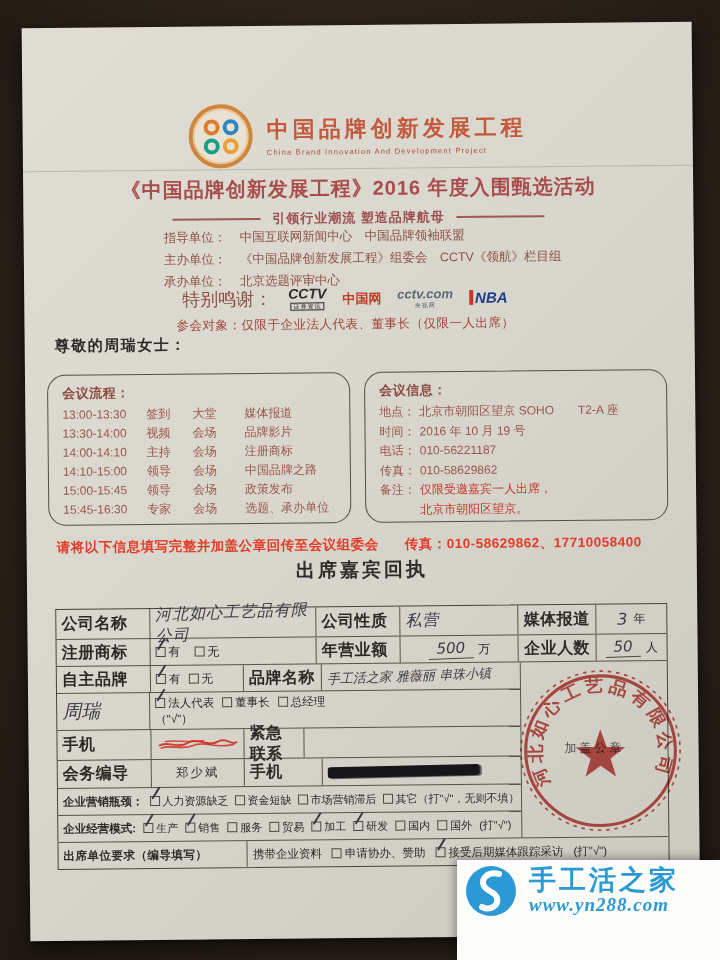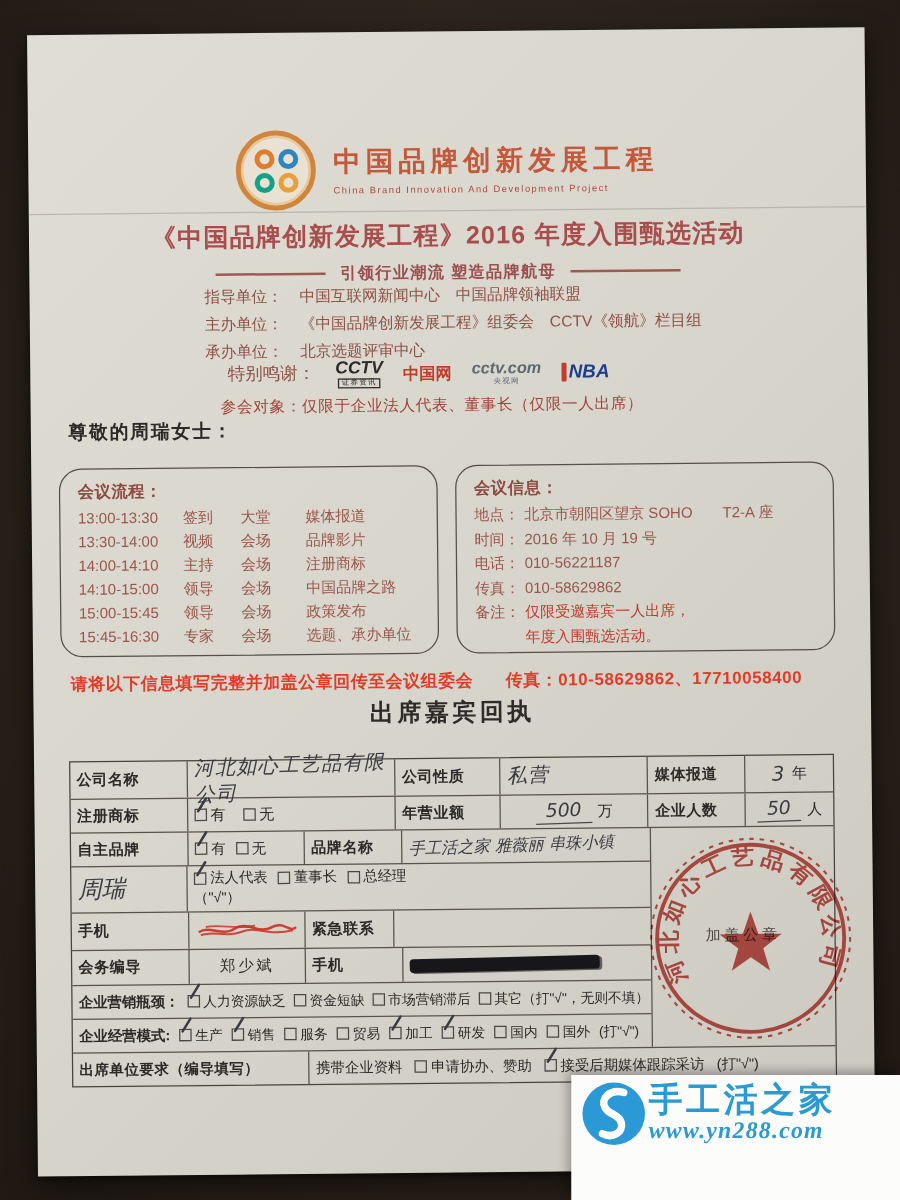--- a/index.html
+++ b/index.html
@@ -21,21 +21,21 @@
   .logo-sub{font-size:7.5px;color:#ad4a36;letter-spacing:1.2px;margin-top:3px;}
   .header-rule{position:absolute;top:143px;left:0;width:100%;height:1px;background:#a8a49a;opacity:.65;}
   .main-title{position:absolute;top:150px;left:0;width:100%;text-align:center;font-size:20px;font-weight:bold;color:#a84c4c;letter-spacing:1px;}
   .slogan-row{position:absolute;top:184px;left:0;width:100%;display:flex;justify-content:center;align-items:center;gap:12px;}
   .slogan-line{width:88px;height:2px;background:#9c5a50;}
   .slogan-text{font-size:13px;font-weight:bold;color:#9c4f4f;letter-spacing:1px;}
   .organizers{position:absolute;top:200px;left:140px;font-size:12.5px;color:#8e5044;line-height:22px;}
   .org-line{display:flex;}
   .org-label{width:76px;}
   .thanks-row{position:absolute;top:258px;left:158px;display:flex;align-items:center;gap:16px;height:30px;}
-  .thanks-label{font-size:14px;color:#8e5044;}
+  .thanks-label{font-size:18px;color:#8e5044;}
   .sponsor{display:flex;flex-direction:column;align-items:center;line-height:1;}
   .sp-main{font-weight:bold;font-style:italic;}
   .sp-sub{font-size:6px;margin-top:2px;letter-spacing:1px;}
   .nba-wrap{display:flex;align-items:center;gap:2px;}
   .nba-bar{width:4px;height:15px;background:#c13b2a;border-radius:1px;}
   .attendee-row{position:absolute;top:291px;left:152px;font-size:12.5px;color:#a04438;letter-spacing:.5px;}
   .salutation{position:absolute;top:309px;left:30px;font-size:15px;font-weight:bold;color:#2c2a28;letter-spacing:1.5px;}
 
   
   .rbox{position:absolute;border:1.5px solid #544f47;border-radius:18px;box-sizing:border-box;padding:9px 14px;}
@@ -50,21 +50,21 @@
 
   .fax-line{position:absolute;top:511px;left:30px;font-size:13.5px;font-weight:bold;color:#e23b28;letter-spacing:.5px;white-space:nowrap;}
   .fax-line .gap{margin-left:26px;}
   .form-title{position:absolute;top:532px;left:0;width:100%;text-align:center;font-size:19px;font-weight:bold;color:#2d2b29;letter-spacing:3px;}
 
   
   .rtable{position:absolute;left:28px;top:581px;width:612px;border:1.3px solid #47443d;box-sizing:border-box;color:#2b2a27;}
   .trow{display:flex;border-bottom:1px solid #57534b;box-sizing:border-box;}
   .cell{border-right:1px solid #57534b;box-sizing:border-box;display:flex;align-items:center;padding:0 5px;overflow:visible;}
   .cell.last{border-right:none;}
-  .lbl{font-weight:bold;font-size:12px;letter-spacing:.5px;}
+  .lbl{font-weight:bold;font-size:16px;letter-spacing:.5px;}
   .center{justify-content:center;}
   .hw{font-family:"DejaVu Sans",sans-serif;font-style:italic;color:#3b3b44;transform:rotate(-1.5deg);}
   .hw-big{font-size:16px;letter-spacing:1px;}
   .hw-md{font-size:15px;}
   .hw-sm{font-size:13px;}
   .uline{border-bottom:1.3px solid #4a4a44;padding:0 8px 1px 8px;}
   .unit{font-size:12px;margin-left:5px;}
   .mid{display:flex;border-bottom:1px solid #57534b;}
   .midleft{width:464px;border-right:1px solid #57534b;box-sizing:border-box;}
   .midleft .trow:last-child{border-bottom:none;}
@@ -78,21 +78,21 @@
   .small-opts{font-size:11.5px;gap:8px;}
   .two-line{display:flex;flex-direction:column;justify-content:center;font-size:11.5px;line-height:16px;}
   .inline-items{display:flex;align-items:center;gap:7px;font-size:11px;white-space:nowrap;}
   .inline-items .lbl2{font-weight:bold;font-size:11.5px;}
   .redact-red{width:96px;height:18px;}
   .redact-black{width:152px;height:11px;background:#17161a;border-radius:3px;transform:rotate(-.8deg);box-shadow:2px 1px 0 rgba(23,22,26,.6);}
   .printed{font-size:12.5px;color:#33312d;letter-spacing:2px;}
 
   
   .watermark{position:absolute;right:0;bottom:0;width:263px;height:100px;background:#fcfcfa;box-shadow:-3px -3px 8px rgba(0,0,0,.3);padding:5px 8px 4px 8px;box-sizing:border-box;}
-  .wm-top{display:flex;align-items:center;gap:2px;}
+  .wm-top{display:flex;align-items:center;gap:12px;}
   .wm-texts{display:flex;flex-direction:column;}
   .wm-title{font-size:27px;font-weight:bold;color:#2b9ad3;letter-spacing:3px;line-height:1.05;}
   .wm-url{font-size:19px;font-style:italic;font-weight:bold;color:#2b9ad3;font-family:"Liberation Serif","DejaVu Serif",serif;letter-spacing:1px;}
   .wm-qq{font-size:18.5px;font-weight:bold;color:#dd2b1c;margin-top:2px;letter-spacing:1px;white-space:nowrap;}
 </style>
 </head>
 <body>
 
 <div class="desk"></div>
 
@@ -218,21 +218,21 @@
       </div>
     <div class="info-line">
         <span class="info-label">传真：</span>
         <span>010-58629862</span>
       </div>
     <div class="info-line">
         <span class="info-label">备注：</span>
         <span class="remark">仅限受邀嘉宾一人出席，</span>
       </div>
     <div class="info-line">
-        <span class="remark remark2">年度入围甄选活动。</span>
+        <span class="remark remark2">北京市朝阳区望京。</span>
       </div>
   </div>
 
   <div class="fax-line">
     <span>请将以下信息填写完整并加盖公章回传至会议组委会</span><span class="gap">传真：010-58629862、17710058400</span>
   </div>
 
   <div class="form-title">出席嘉宾回执</div>
 
   <div class="rtable">
@@ -347,21 +347,21 @@
           <div class="cell" style="width:94px;">
               <span class="lbl">手机</span>
             </div>
           <div class="cell" style="width:93px;">
             <svg class="redact-red" viewBox="0 0 100 18">
               <path d="M3 10 C 14 3, 26 15, 38 7 S 62 13, 74 6 S 92 12, 98 6" fill="none" stroke="#cc2e22" stroke-width="2.4" opacity="0.9"></path>
               <path d="M5 13 C 18 8, 30 16, 45 10 S 70 15, 95 9" fill="none" stroke="#cc2e22" stroke-width="2" opacity="0.85"></path>
               <path d="M10 5 C 24 2, 40 8, 58 4" fill="none" stroke="#cc2e22" stroke-width="1.8" opacity="0.8"></path>
             </svg>
           </div>
-          <div class="cell" style="width:71px;">
+          <div class="cell" style="width:60px;">
               <span class="lbl">紧急联系</span>
             </div>
           <div class="cell last" style="width:198px;"></div>
         </div>
 
         <div class="trow" style="height:28px;">
           <div class="cell" style="width:94px;">
               <span class="lbl">会务编导</span>
             </div>
           <div class="cell center" style="width:93px;">

